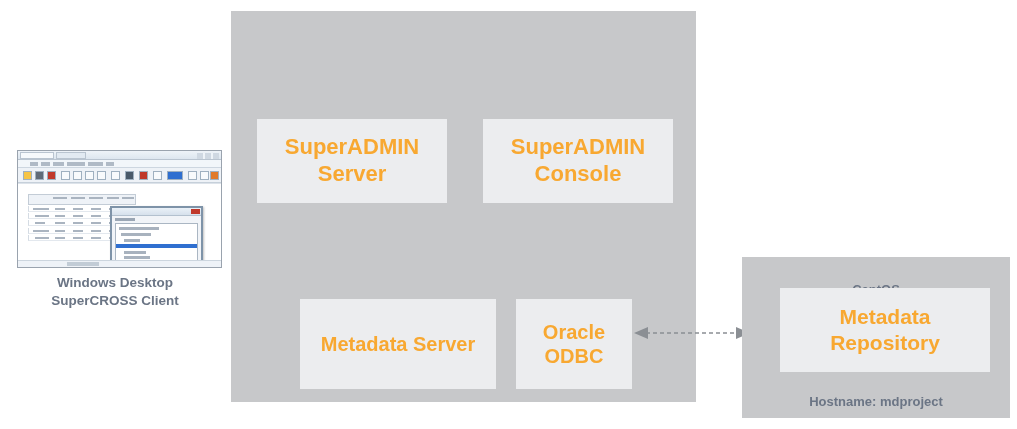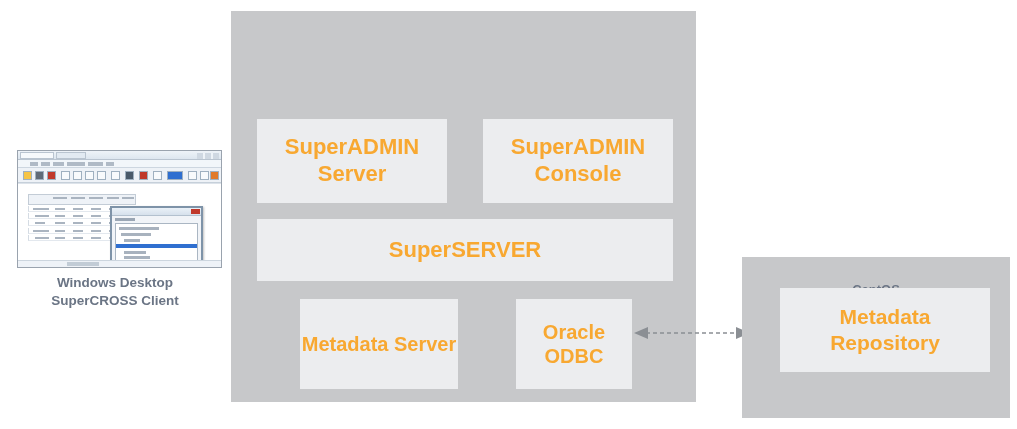--- a/index.html
+++ b/index.html
@@ -71,21 +71,21 @@
   }
   #box-superserver {
     left: 26px;
     top: 208px;
     width: 416px;
     height: 62px;
   }
   #box-metadata-server {
     left: 69px;
     top: 288px;
-    width: 158px;
+    width: 196px;
     height: 90px;
   }
   #box-oracle-odbc {
     left: 285px;
     top: 288px;
     width: 116px;
     height: 90px;
   }
   #box-superadmin-server .box-label,
   #box-superadmin-console .box-label { font-size: 22px; }
@@ -444,23 +444,20 @@
   <div class="box" id="box-superadmin-server">
     <span class="box-label">SuperADMIN
 Server</span>
   </div>
 
   <div class="box" id="box-superadmin-console">
     <span class="box-label">SuperADMIN
 Console</span>
   </div>
 
-  <div class="box" id="box-superserver">
-    <span class="box-label">SuperSERVER</span>
-  </div>
 
   <div class="box" id="box-metadata-server">
     <span class="box-label">Metadata Server</span>
   </div>
 
   <div class="box" id="box-oracle-odbc">
     <span class="box-label">Oracle
 ODBC</span>
   </div>
 </div>
@@ -473,13 +470,14 @@
 
 <div class="panel" id="centos-panel">
 
   <div class="panel-title" id="centos-panel-title">CentOS</div>
 
   <div class="box" id="box-metadata-repository">
     <span class="box-label">Metadata
 Repository</span>
   </div>
 
+  <div id="centos-hostname">Hostname: mdproject</div>
 </div>
 
 </body></html>

